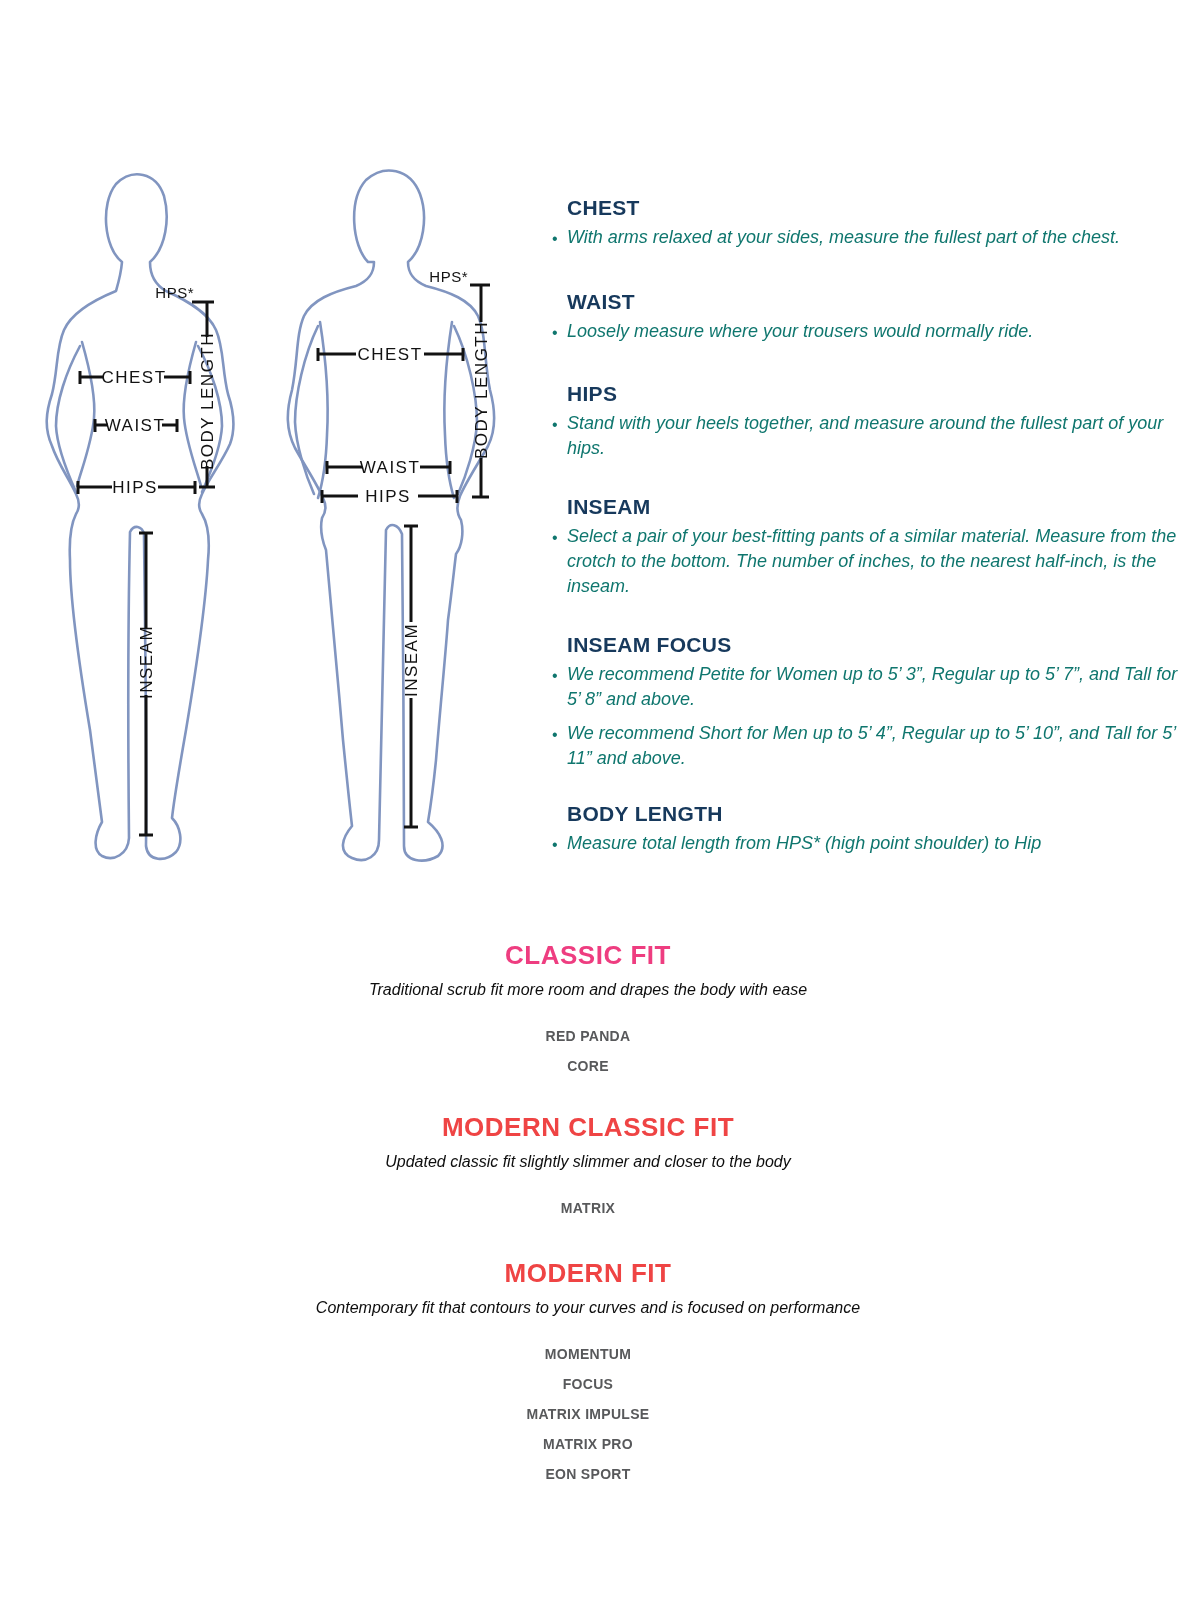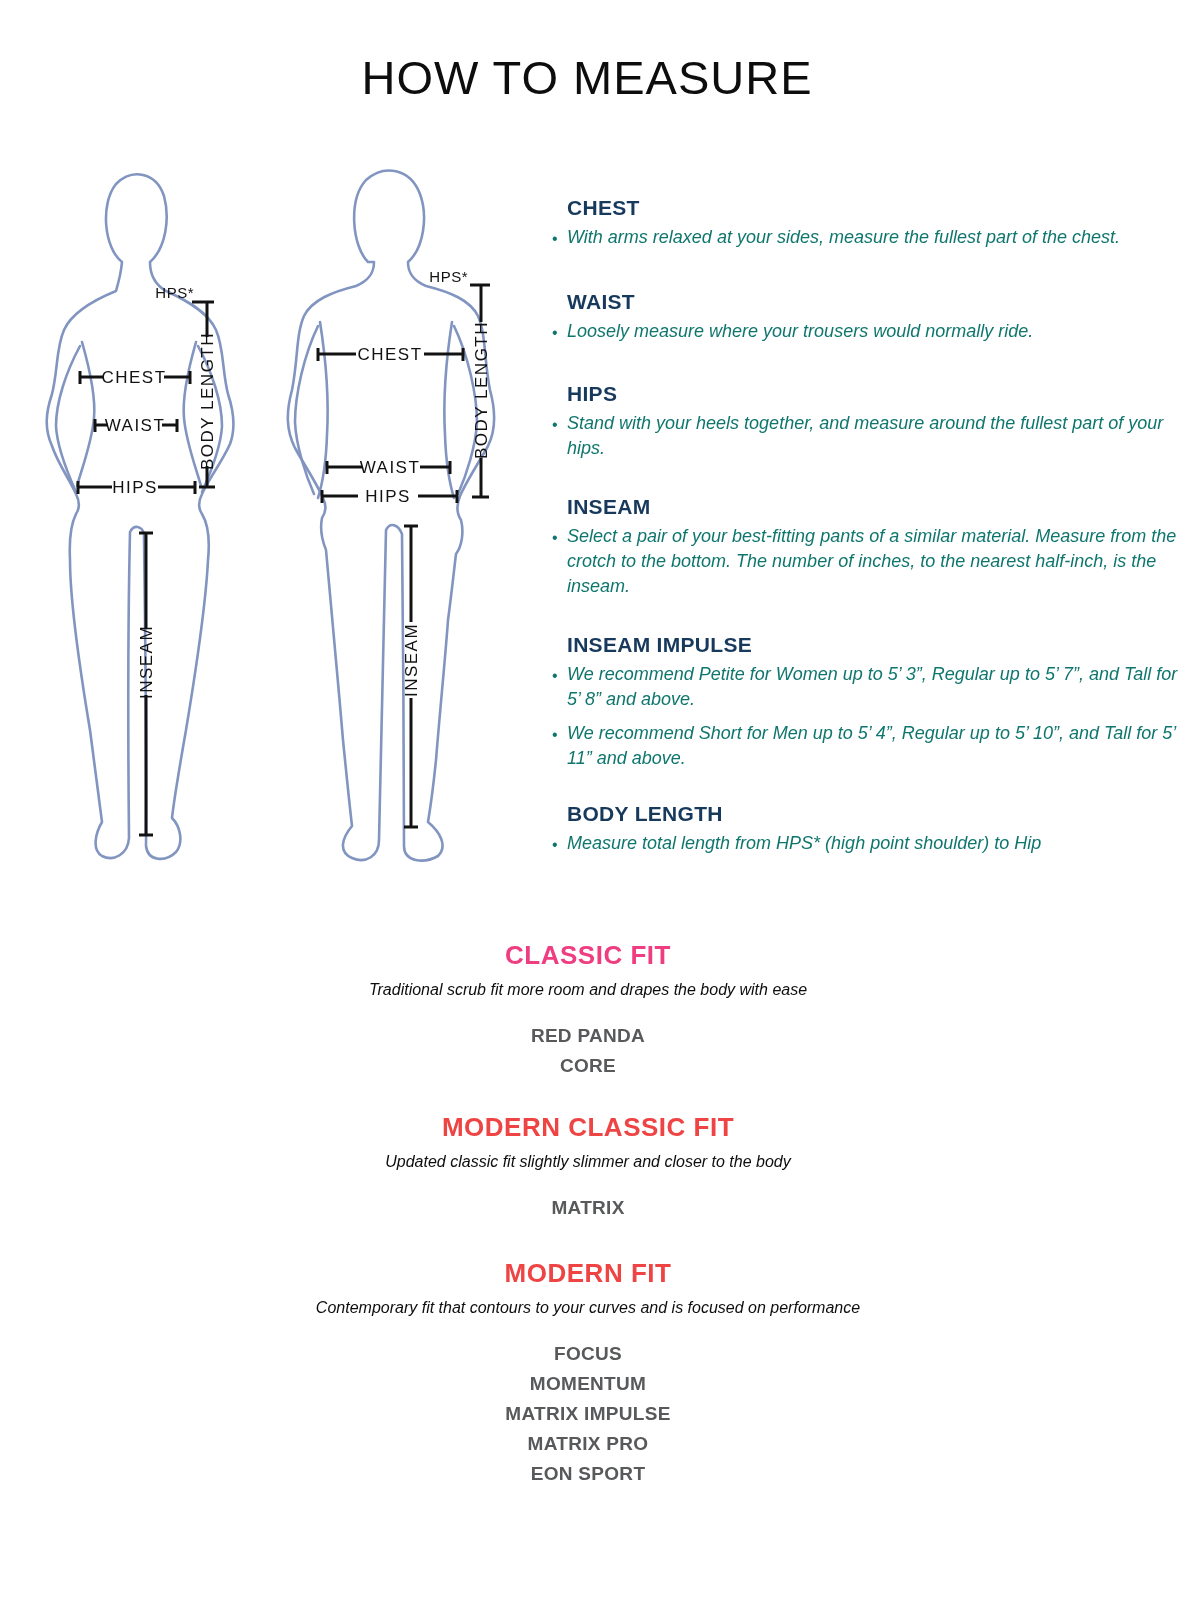--- a/index.html
+++ b/index.html
@@ -26,28 +26,27 @@
   .bullet::before{content:"\2022";position:absolute;left:0;top:1px;font-style:normal;font-size:16px;}
   .bullet + .bullet{margin-top:9px;}
 
   
   .fits section{position:absolute;left:0;width:1176px;text-align:center;}
   .fit-title{font-size:26px;font-weight:700;letter-spacing:0.5px;}
   .fit-title.pink{color:#ee3d80;}
   .fit-title.green{color:#ef4444;}
   .fit-desc{margin-top:10px;font-size:16px;font-style:italic;color:#0e0e0e;}
   .fit-styles{margin-top:22px;}
-  .fit-style{font-size:19px;font-weight:700;color:#58595b;line-height:30px;letter-spacing:0.3px;}
+  .fit-style{font-size:14px;font-weight:700;color:#58595b;line-height:30px;letter-spacing:0.3px;}
 </style>
 </head>
 <body>
 
 <div class="page">
 
-  <h1 class="title">HOW TO MEASURE</h1>
 
   <svg class="figs" viewBox="0 0 540 740">
 
     <g>
       <path class="body" d="
         M 122 112
         C 104 98 100 54 116 34
         C 132 18 156 22 164 46
         C 170 68 166 98 150 112
         C 150 124 154 134 166 141
@@ -202,21 +201,21 @@
       <h2>HIPS</h2>
       <p class="bullet">Stand with your heels together, and measure around the fullest part of your hips.</p>
     </section>
 
     <section style="top:495px">
       <h2>INSEAM</h2>
       <p class="bullet">Select a pair of your best-fitting pants of a similar material. Measure from the crotch to the bottom. The number of inches, to the nearest half-inch, is the inseam.</p>
     </section>
 
     <section style="top:633px">
-      <h2>INSEAM IMPULSE</h2>
+      <h2>INSEAM FOCUS</h2>
       <p class="bullet">We recommend Petite for Women up to 5’ 3”, Regular up to 5’ 7”, and Tall for 5’ 8” and above.</p>
       <p class="bullet">We recommend Short for Men up to 5’ 4”, Regular up to 5’ 10”, and Tall for 5’ 11” and above.</p>
     </section>
 
     <section style="top:802px">
       <h2>BODY LENGTH</h2>
       <p class="bullet">Measure total length from HPS* (high point shoulder) to Hip</p>
     </section>
   </div>
 
@@ -236,22 +235,22 @@
       <p class="fit-desc">Updated classic fit slightly slimmer and closer to the body</p>
       <div class="fit-styles">
         <div class="fit-style">MATRIX</div>
       </div>
     </section>
 
     <section style="top:1258px">
       <h2 class="fit-title green">MODERN FIT</h2>
       <p class="fit-desc">Contemporary fit that contours to your curves and is focused on performance</p>
       <div class="fit-styles">
+        <div class="fit-style">MOMENTUM</div>
         <div class="fit-style">FOCUS</div>
-        <div class="fit-style">MOMENTUM</div>
         <div class="fit-style">MATRIX IMPULSE</div>
         <div class="fit-style">MATRIX PRO</div>
         <div class="fit-style">EON SPORT</div>
       </div>
     </section>
   </div>
 
 </div>
 
 </body></html>

